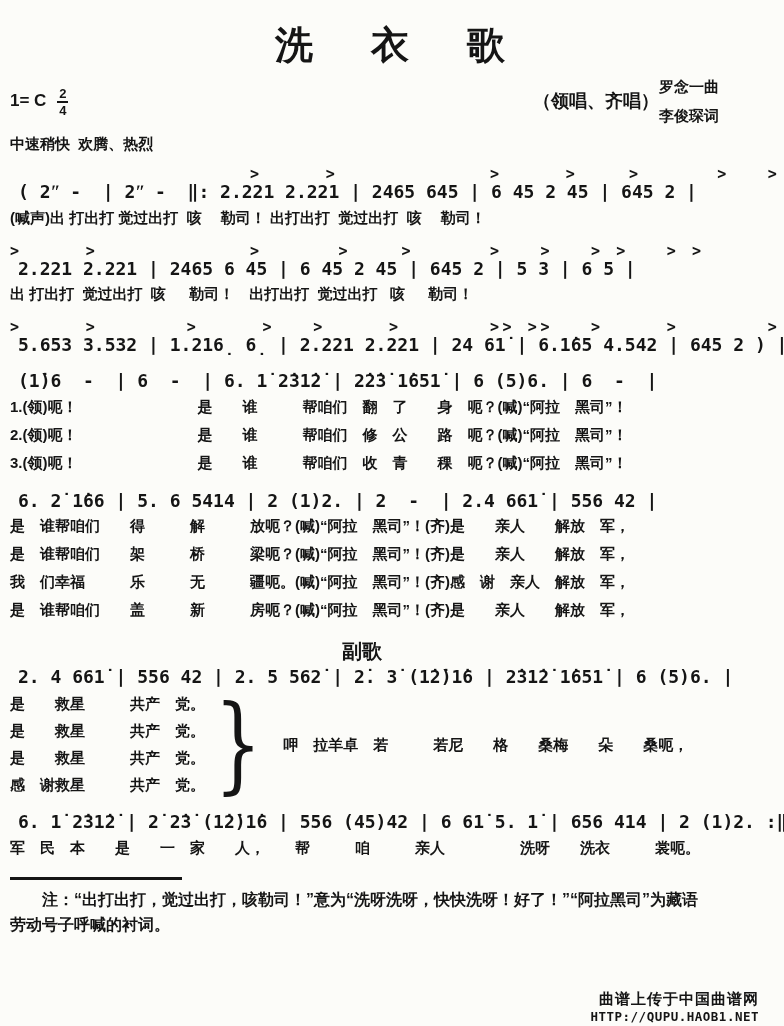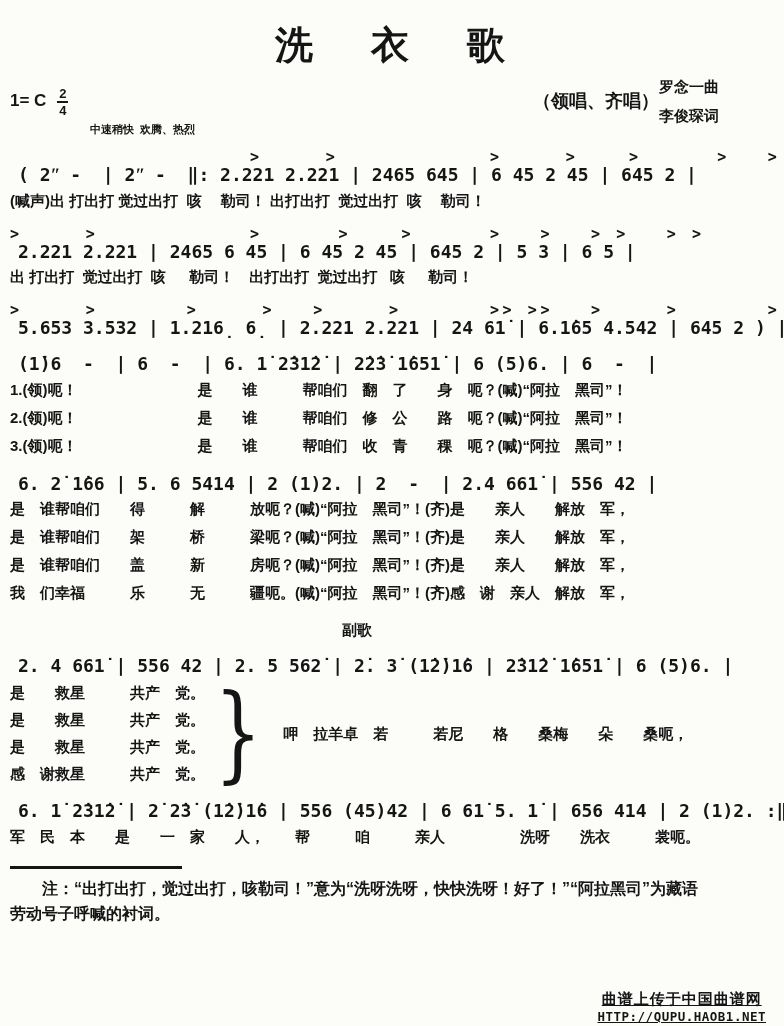--- a/index.html
+++ b/index.html
@@ -26,60 +26,60 @@
   .header-row {
     display: grid;
     grid-template-columns: 185px 1fr 115px;
     align-items: start;
     margin-top: 2px;
   }
   .keysig { font-weight: bold; font-size: 17px; padding-top: 14px; white-space: nowrap; }
   .frac { display: inline-flex; flex-direction: column; vertical-align: middle; line-height: 1; margin-left: 6px; text-align: center; font-size: 13px; }
   .frac .top { border-bottom: 2px solid #151515; padding: 0 2px 1px; }
   .frac .bot { padding-top: 1px; }
-  .tempo { font-weight: bold; font-size: 11px; margin-top: 5px; white-space: pre; text-align: right; }
+  .tempo { font-weight: bold; font-size: 15px; margin-top: 18px; white-space: pre; }
   .subtitle { text-align: right; font-weight: bold; font-size: 18px; padding-top: 16px; }
   .credits { font-weight: bold; font-size: 15px; line-height: 1.9; padding-top: 0; }
 
   .system { margin-top: 15px; }
   .accents, .notes {
     margin: 0;
     font-family: "DejaVu Sans Mono", monospace;
     font-weight: bold;
     font-size: 18px;
   }
   .accents { line-height: 0.75; font-size: 15px; letter-spacing: 3.6px; height: 13px; }
   .notes { line-height: 1.15; margin-left: 8px; }
   .lyrics {
     margin: 1px 0 0;
     font-weight: bold;
     font-size: 15px;
     line-height: 1.8;
     white-space: pre;
     font-family: "Liberation Sans", sans-serif;
   }
-  .section-label { font-weight: bold; font-size: 15px; margin: 0 0 16px 332px; }
+  .section-label { font-weight: bold; font-size: 20px; margin: 0 0 2px 332px; }
 
   .chorus-row { display: flex; align-items: center; margin-top: 2px; }
   .chorus-left .lyrics { line-height: 1.72; }
   .chorus-brace {
     font-size: 104px;
     font-weight: 400;
     line-height: 1;
     transform: scaleX(0.72);
     margin: 0 2px 0 0;
     font-family: "DejaVu Serif", serif;
   }
   .chorus-shared { margin-left: 10px; }
 
   .note-divider { width: 172px; border-top: 3px solid #151515; margin: 16px 0 8px 0; }
   .footnote { font-weight: bold; font-size: 16px; line-height: 1.55; }
   .footnote div { white-space: pre-wrap; }
 
-  .watermark { position: absolute; right: 18px; bottom: 2px; text-align: center; text-decoration: underline; }
+  .watermark { position: absolute; right: 25px; bottom: 2px; text-align: right; }
   .watermark-cn { font-size: 15px; font-weight: bold; letter-spacing: 1px; }
   .watermark-url { font-size: 12.5px; font-weight: bold; font-family: "DejaVu Sans Mono", monospace; letter-spacing: 0.5px; }
 </style>
 </head>
 <body>
 
 <div class="page">
 
   <div class="title">洗    衣    歌</div>
 
@@ -119,22 +119,22 @@
       <div class="system">
         <pre class="notes">(1̇)6  -  | 6  -  | 6. 1̇ 2̇31̇2̇ | 2̇2̇3̇ 1̇651̇ | 6 (5)6. | 6  -  |</pre>
         <pre class="lyrics">1.(领)呃！　　　　　　　　是　　谁　　　帮咱们　翻　了　　身　呃？(喊)“阿拉　黑司”！</pre>
         <pre class="lyrics">2.(领)呃！　　　　　　　　是　　谁　　　帮咱们　修　公　　路　呃？(喊)“阿拉　黑司”！</pre>
         <pre class="lyrics">3.(领)呃！　　　　　　　　是　　谁　　　帮咱们　收　青　　稞　呃？(喊)“阿拉　黑司”！</pre>
       </div>
       <div class="system">
         <pre class="notes">6. 2̇ 1̇66 | 5. 6 5414 | 2 (1)2. | 2  -  | 2.4 661̇ | 556 42 |</pre>
         <pre class="lyrics">是　谁帮咱们　　得　　　解　　　放呃？(喊)“阿拉　黑司”！(齐)是　　亲人　　解放　军，</pre>
         <pre class="lyrics">是　谁帮咱们　　架　　　桥　　　梁呃？(喊)“阿拉　黑司”！(齐)是　　亲人　　解放　军，</pre>
+        <pre class="lyrics">我　们幸福　　　乐　　　无　　　疆呃。(喊)“阿拉　黑司”！(齐)感　谢　亲人　解放　军，</pre>
         <pre class="lyrics">是　谁帮咱们　　盖　　　新　　　房呃？(喊)“阿拉　黑司”！(齐)是　　亲人　　解放　军，</pre>
-        <pre class="lyrics">我　们幸福　　　乐　　　无　　　疆呃。(喊)“阿拉　黑司”！(齐)感　谢　亲人　解放　军，</pre>
       </div>
       <div class="system">
         <div class="section-label">副歌</div>
         <pre class="notes">2. 4 661̇ | 556 42 | 2. 5 562̇ | 2̇. 3̇ (1̇2̇)1̇6 | 2̇31̇2̇ 1̇651̇ | 6 (5)6. |</pre>
         <div class="chorus-row">
           <div class="chorus-left">
             <pre class="lyrics chorus-line">是　　救星　　　共产　党。</pre>
             <pre class="lyrics chorus-line">是　　救星　　　共产　党。</pre>
             <pre class="lyrics chorus-line">是　　救星　　　共产　党。</pre>
             <pre class="lyrics chorus-line">感　谢救星　　　共产　党。</pre>

